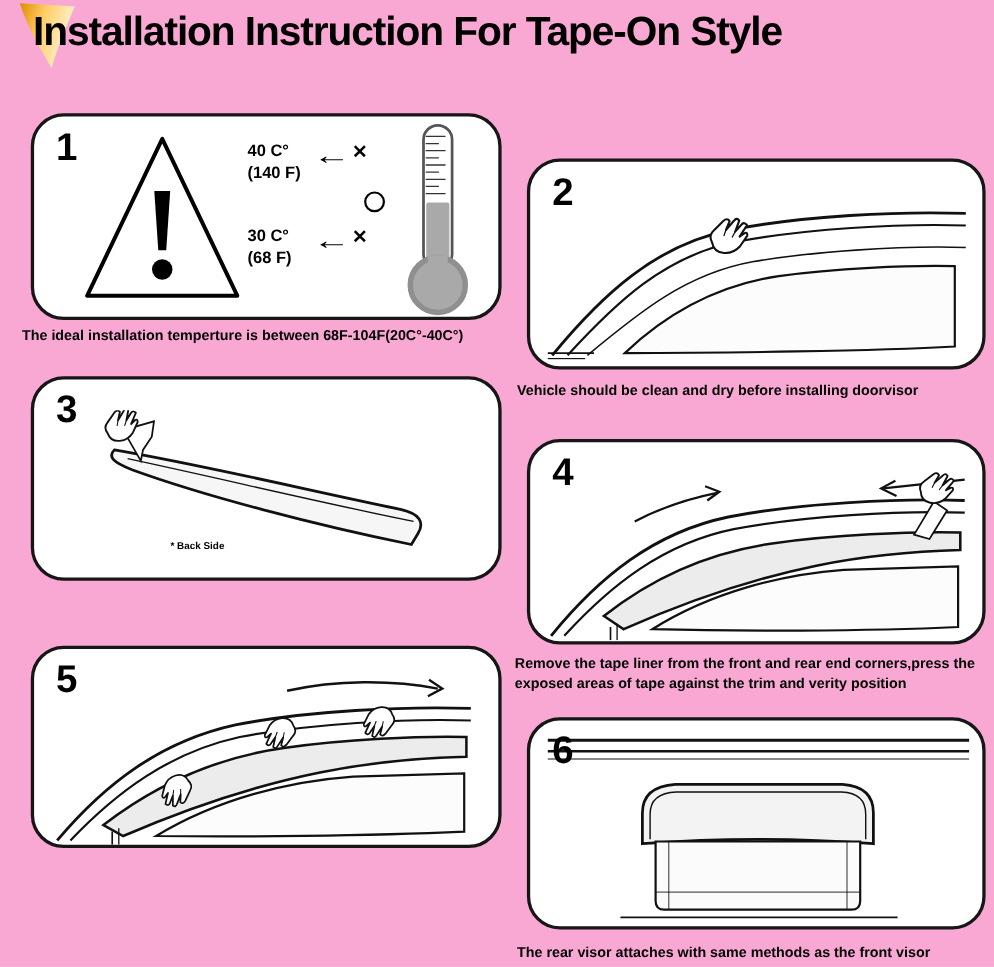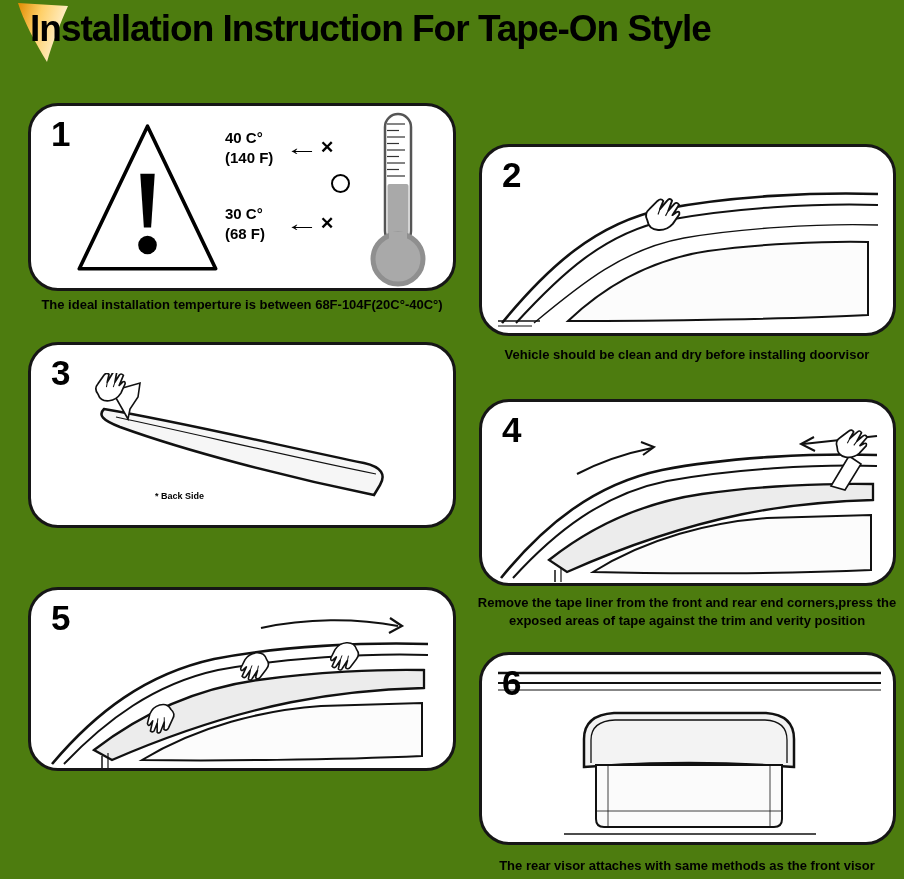--- a/index.html
+++ b/index.html
@@ -1,45 +1,45 @@
 <!DOCTYPE html>
 <html><head>
 <meta charset="utf-8">
 <style>
   * { margin:0; padding:0; box-sizing:border-box; }
   html,body { background:#fff; }
   .page {
-    position:relative; width:904px; height:879px; background:#4d7c0f;
+    position:relative; width:904px; height:879px; background:#f9a8d4;
     font-family:"Liberation Sans", sans-serif; color:#000; overflow:hidden;padding-left:26px;
   }
   
   .header { position:absolute; left:0; top:0; width:904px; height:70px; }
   .logo { position:absolute; left:16px; top:1px; z-index:1; }
   .title {
     position:absolute; left:30px; top:8px; z-index:2;
     font-size:37px; font-weight:bold; letter-spacing:-1px; white-space:nowrap;
   }
   
   .panel {
     position:absolute; border:3px solid #161616; border-radius:30px; background:#fff;
   }
   .step-num {
     position:absolute; left:20px; top:8px; font-size:35px; font-weight:bold; z-index:3;
   }
   .caption {
-    position:absolute; text-align:center; font-size:13px; font-weight:bold;
+    position:absolute; font-size:13px; font-weight:bold;
     line-height:1.35; white-space:nowrap;
   }
   .caption.wrap { white-space:normal; }
   .panel-art { position:absolute; }
   
   .warn-tri { position:absolute; left:44px; top:14px; }
   .thermo { position:absolute; right:14px; top:4px; }
   .temp-block { position:absolute; left:194px; top:22px; width:152px; }
-  .temp-row { display:flex; align-items:center; gap:7px; }
+  .temp-row { display:flex; gap:7px; }
   .temp-text { font-size:15px; font-weight:bold; line-height:1.3; width:58px; white-space:nowrap; }
   .arrow { font-size:23px; display:inline-block; transform:scaleX(1.5); transform-origin:center; }
   .mark { font-size:17px; font-weight:bold; }
   .circle-row { padding-left:106px; margin:7px 0; }
   .ok-circle { display:inline-block; width:19px; height:19px; border:2.5px solid #000; border-radius:50%; }
   .note {
     position:absolute; font-size:9px; font-weight:bold; white-space:nowrap;margin-left:20px;
   }
 </style>
 </head>

